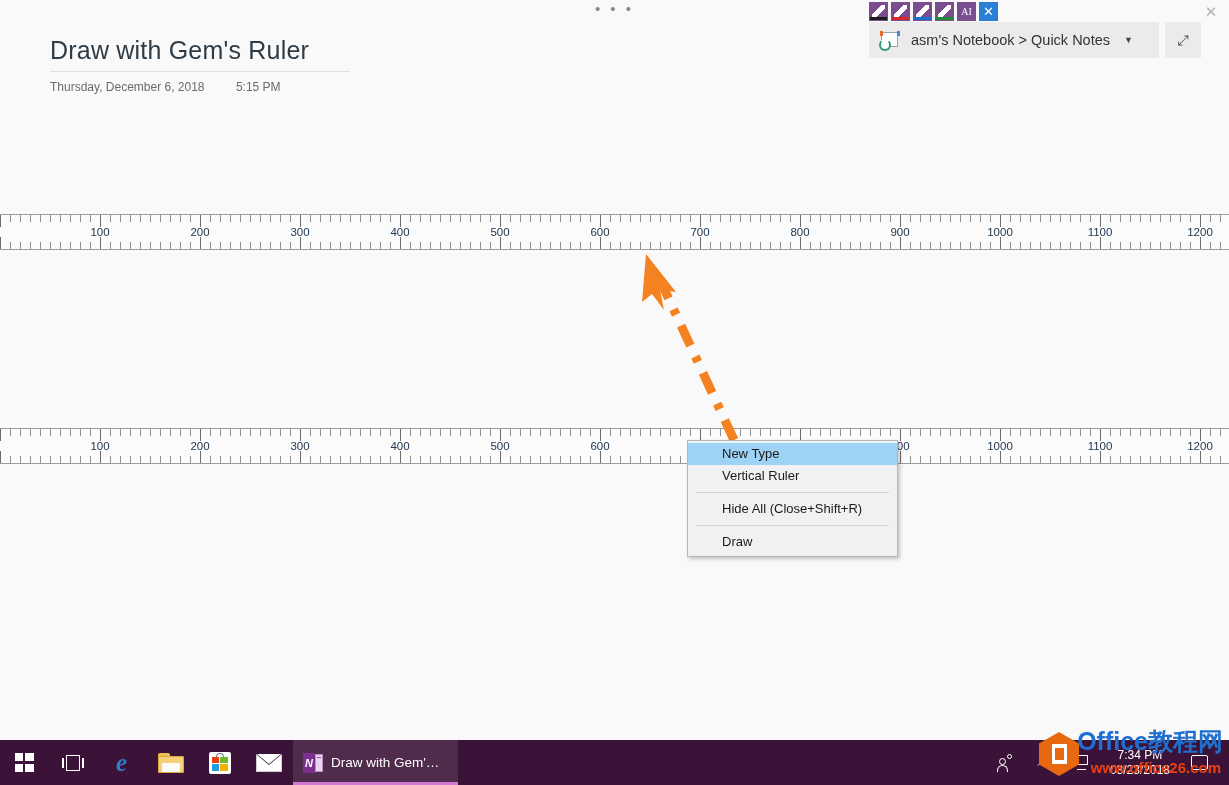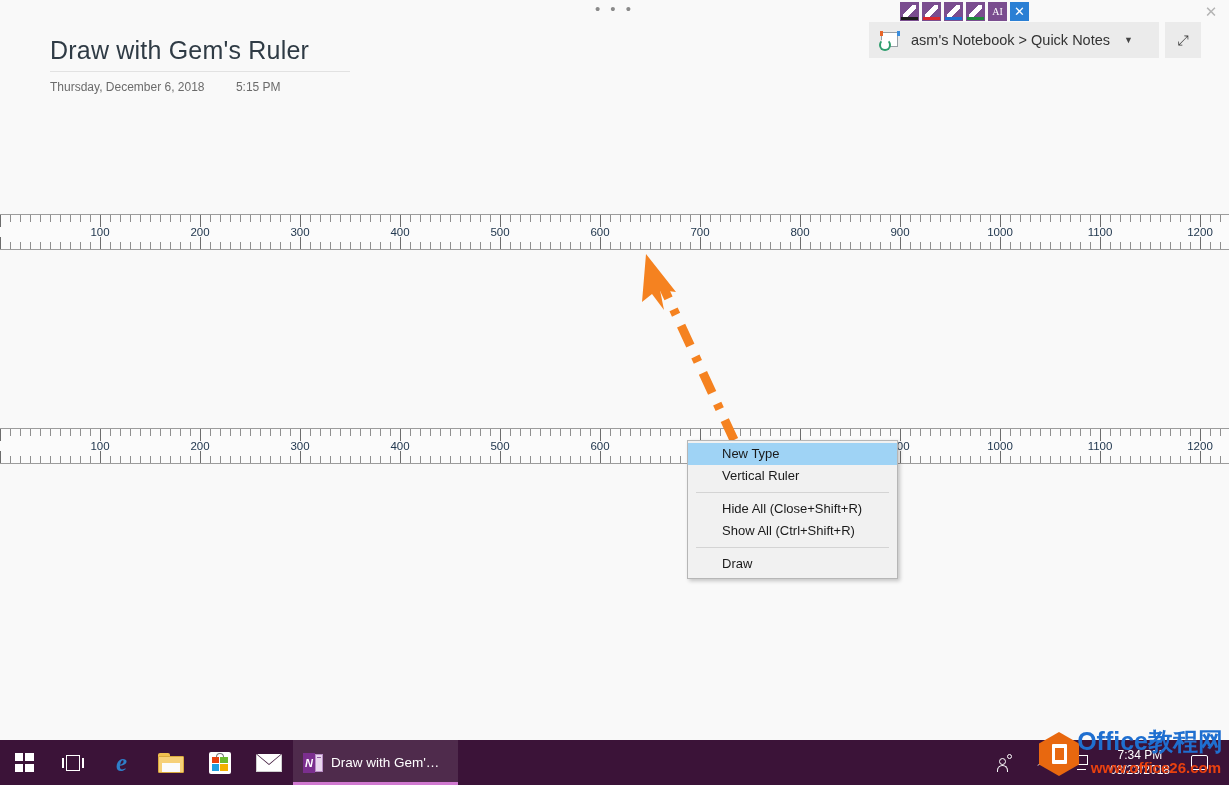--- a/index.html
+++ b/index.html
@@ -32,21 +32,21 @@
   .title-wrap { position:absolute; left:50px; top:36px; width:300px; }
   .page-title {
     font-size:25px; color:#2f3b45; font-weight:400;
     letter-spacing:.2px; padding-bottom:6px; white-space:nowrap;
   }
   .title-rule { height:1px; background:#e2e2e2; width:300px; }
   .meta { margin-top:8px; font-size:12px; color:#6b6b6b; white-space:nowrap; }
   .meta .time { margin-left:28px; }
 
   
-  .pen-bar { position:absolute; top:2px; left:900px; display:flex; gap:3px; }
+  .pen-bar { position:absolute; top:2px; left:869px; display:flex; gap:3px; }
   .pen-btn {
     width:19px; height:19px; background:#7a4d8f; position:relative;
     display:flex; align-items:center; justify-content:center;
   }
   .pen-btn .nib {
     width:13px; height:13px;
     background:
       linear-gradient(135deg, transparent 0 38%, #ffffff 38% 62%, transparent 62% 100%);
     transform:rotate(0deg);
   }
@@ -821,21 +821,20 @@
   <svg class="arrow-svg" width="120" height="200">
     <line x1="104" y1="192" x2="30" y2="32" stroke="#f58220" stroke-width="9" stroke-dasharray="22,12,6,12" stroke-linecap="butt"></line>
     <polygon points="16,6 46,44 30,42 34,62 22,46 12,54" fill="#f58220"></polygon>
   </svg>
 
   <div class="ctx-menu">
       <div class="ctx-item sel">New Type</div>
       <div class="ctx-item">Vertical Ruler</div>
       <div class="ctx-sep"></div>
       <div class="ctx-item">Hide All (Close+Shift+R)</div>
-      <div class="ctx-item">Show All (Ctrl+Shift+R)</div>
       <div class="ctx-sep"></div>
       <div class="ctx-item">Draw</div>
     </div>
 
 </div>
 
 <div class="taskbar">
 
   <div class="tb-start">
     <span class="win-logo">

